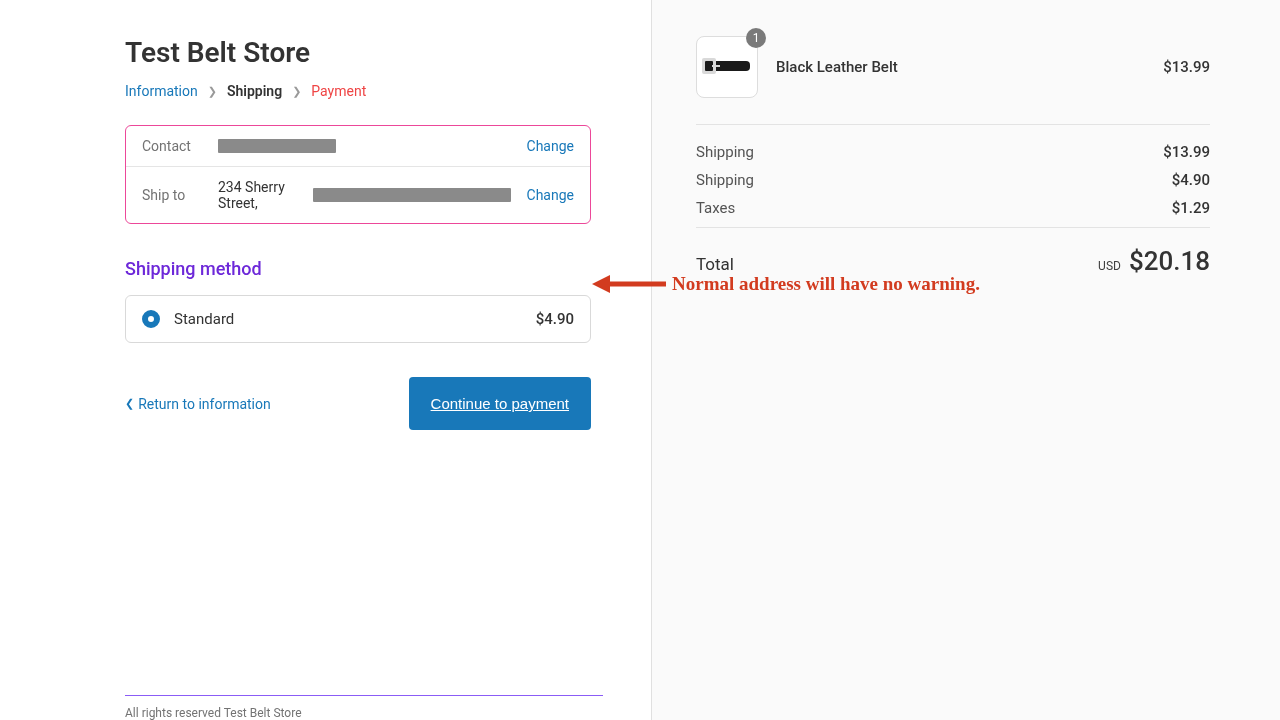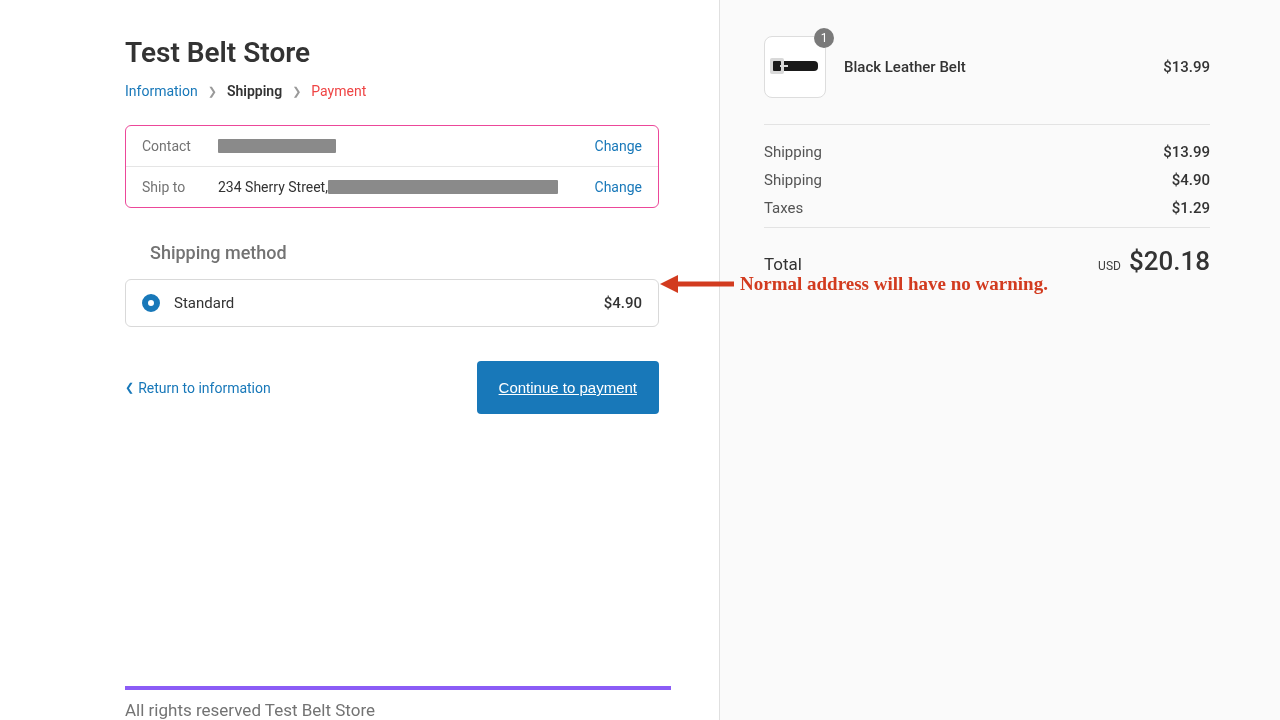--- a/index.html
+++ b/index.html
@@ -5,21 +5,21 @@
   * { box-sizing: border-box; margin: 0; padding: 0; }
   body {
     font-family: -apple-system, BlinkMacSystemFont, "Segoe UI", Roboto, Helvetica, Arial, sans-serif;
     color: #333;
     width: 1280px;
     height: 720px;
     display: flex;
     background: #fff;
   }
   .left-pane {
-    width: 720px;
+    width: 652px;
     padding: 36px 60px 0 125px;
     border-right: 1px solid #e0e0e0;
     display: flex;
     flex-direction: column;
     position: relative;
     height: 720px;
   }
   .right-pane {
     flex: 1;
     background: #fafafa;
@@ -63,23 +63,22 @@
     display: inline-block;
     height: 14px;
     background: #8a8a8a;
     border-radius: 1px;
     vertical-align: middle;
   }
   .change-link { color: #1878b9; font-size: 14px; cursor: pointer; }
   h2.section-title {
     font-size: 18px;
     font-weight: 500;
-    color: #737373;
+    color: #6d28d9;
     margin-bottom: 16px;
-    margin-left: 25px;
   }
   .ship-option {
     border: 1px solid #d9d9d9;
     border-radius: 6px;
     padding: 14px 16px;
     display: flex;
     align-items: center;
     gap: 14px;
     margin-bottom: 34px;
   }
@@ -111,24 +110,24 @@
     font-size: 15px;
     border-radius: 4px;
     cursor: pointer;
     text-decoration: underline;
   }
   .footer {
     position: absolute;
     bottom: 0;
     left: 125px;
     right: 48px;
-    border-top: 4px solid #8b5cf6;
+    border-top: 1px solid #8b5cf6;
     padding-top: 10px;
     padding-bottom: 0;
-    font-size: 17px;
+    font-size: 12px;
     color: #737373;
   }
   
   .cart-item {
     display: flex;
     align-items: center;
     gap: 18px;
     margin-bottom: 26px;
   }
   .thumb-wrap { position: relative; }

